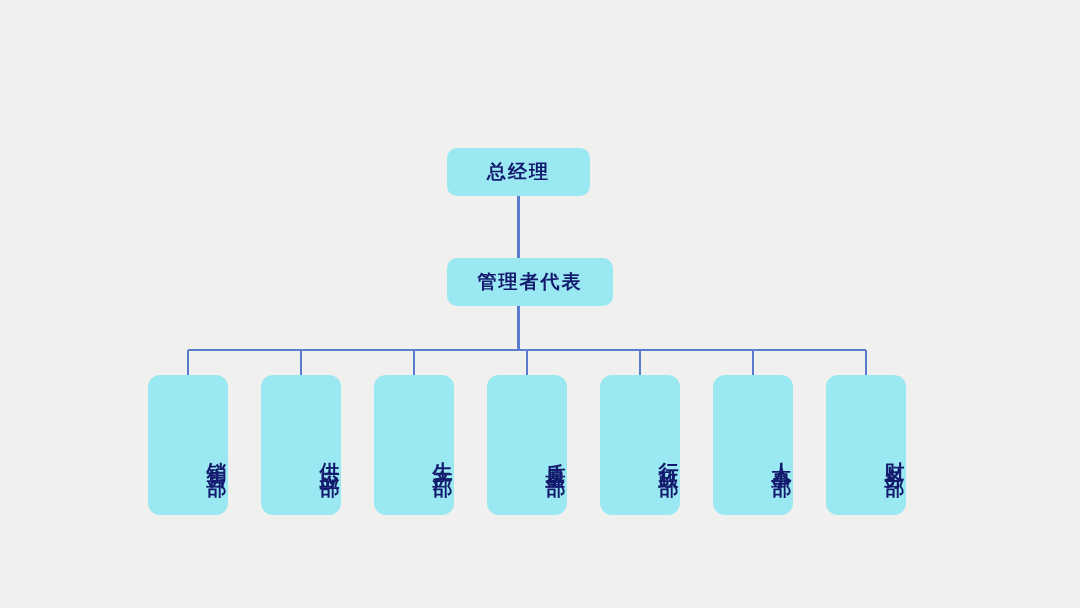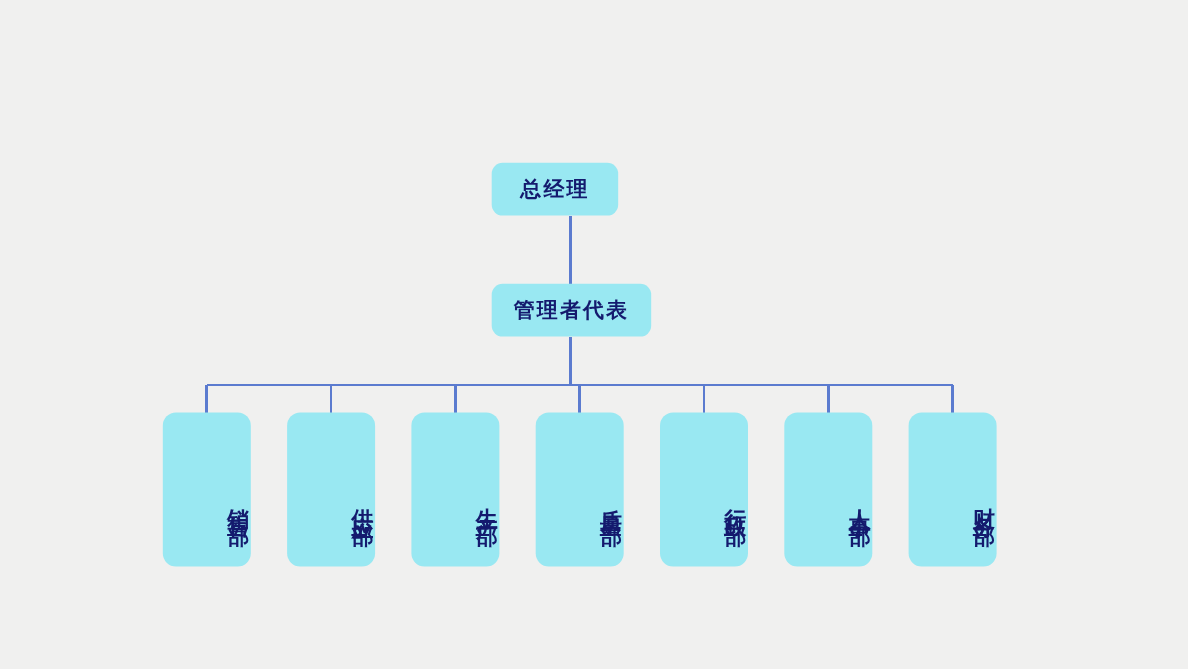--- a/index.html
+++ b/index.html
@@ -119,25 +119,25 @@
         <line x1="188" y1="350" x2="188" y2="376"></line>
         <line x1="301" y1="350" x2="301" y2="376"></line>
         <line x1="414" y1="350" x2="414" y2="376"></line>
         <line x1="527" y1="350" x2="527" y2="376"></line>
         <line x1="640" y1="350" x2="640" y2="376"></line>
         <line x1="753" y1="350" x2="753" y2="376"></line>
         <line x1="866" y1="350" x2="866" y2="376"></line>
       </g>
     </svg>
 
-    <div class="node node-top" style="left:447px; top:148px; width:115px; height:48px;">
+    <div class="node node-top" style="left:447px; top:148px; width:143px; height:48px;">
       <span class="node-label">总经理</span>
     </div>
 
-    <div class="node node-top" style="left:447px; top:258px; width:145px; height:48px;">
+    <div class="node node-top" style="left:447px; top:258px; width:166px; height:48px;">
       <span class="node-label">管理者代表</span>
     </div>
 
     <div class="node node-dept" style="left:148px; top:375px; width:80px; height:140px;">
       <span class="dept-label">销售部</span>
     </div>
 
     <div class="node node-dept" style="left:261px; top:375px; width:80px; height:140px;">
       <span class="dept-label">供应部</span>
     </div>

